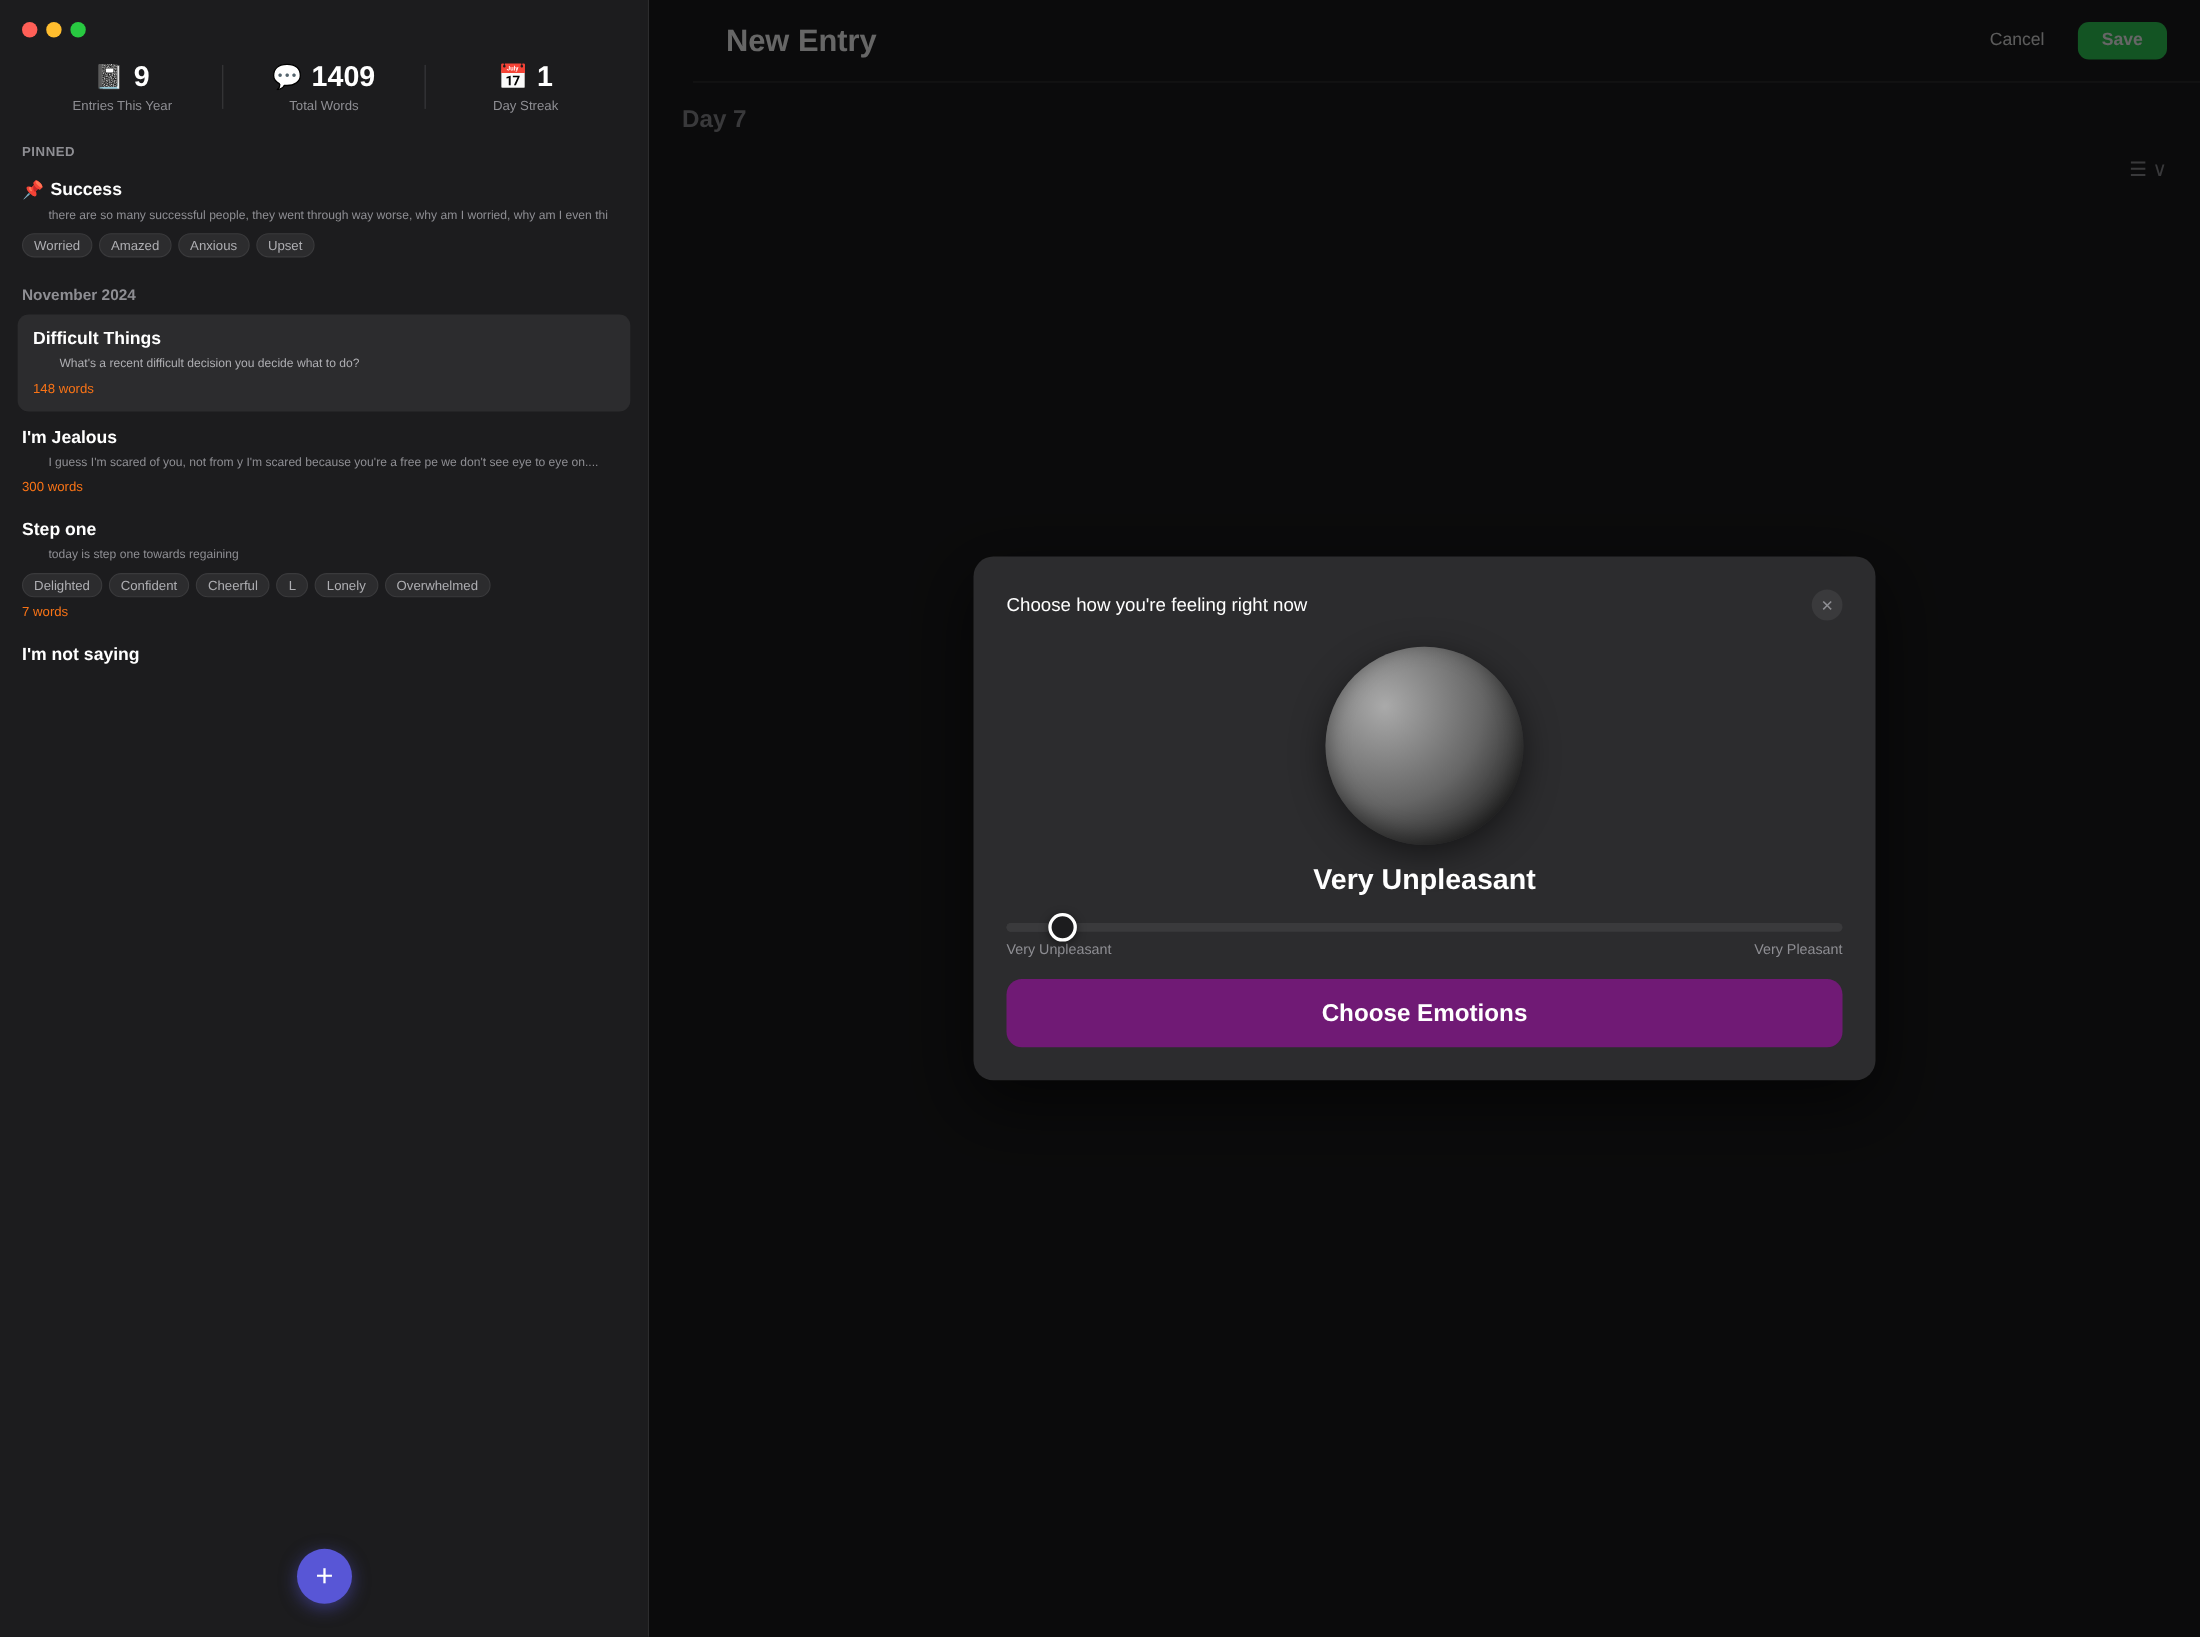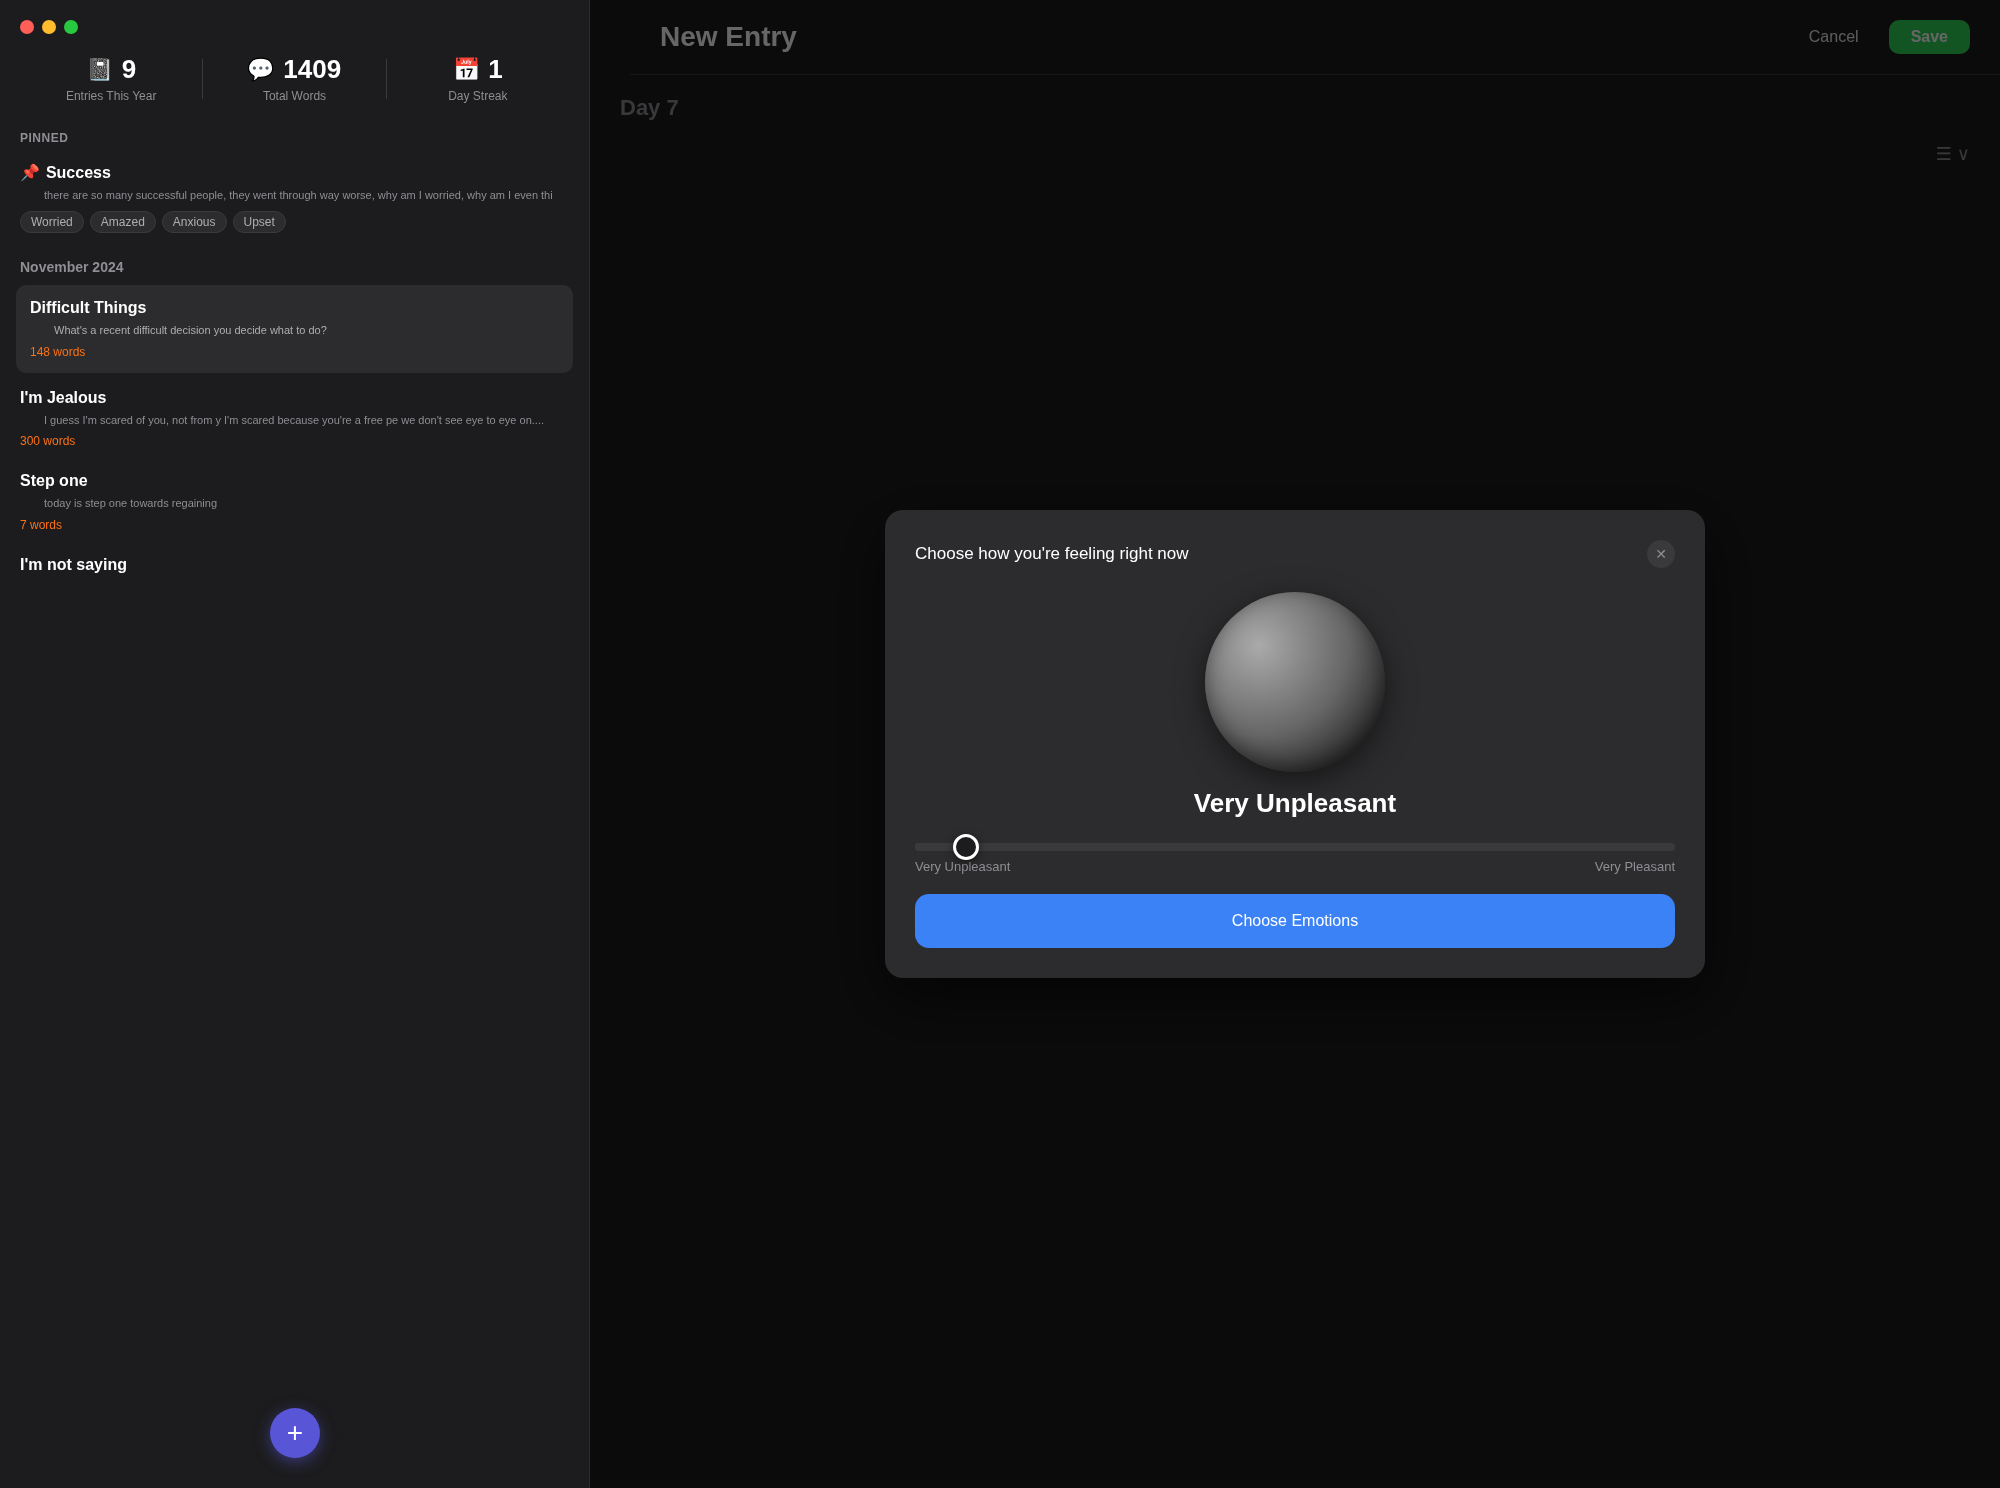--- a/index.html
+++ b/index.html
@@ -398,25 +398,25 @@
     .slider-labels {
       display: flex;
       justify-content: space-between;
       font-size: 13px;
       color: #8e8e93;
       margin-bottom: 20px;
     }
 
     .choose-emotions-btn {
       width: 100%;
-      background: #3b82f6;
+      background: #701a75;
       border: none;
       color: #ffffff;
-      font-size: 16px;
-      font-weight: 400;
+      font-size: 22px;
+      font-weight: 700;
       padding: 18px;
       border-radius: 14px;
       cursor: pointer;
     }
 
     
     .bg-sphere {
       position: absolute;
       bottom: 100px;
       right: 120px;
@@ -508,20 +508,28 @@
 
     <div class="entry-card">
       <div class="entry-title">I'm Jealous</div>
       <div class="entry-preview">I guess I'm scared of you, not from y I'm scared because you're a free pe we don't see eye to eye on....</div>
       <div class="entry-meta">300 words</div>
     </div>
 
     <div class="entry-card">
       <div class="entry-title">Step one</div>
       <div class="entry-preview">today is step one towards regaining</div>
+      <div class="step-one-tags entry-tags">
+        <span class="tag">Delighted</span>
+        <span class="tag">Confident</span>
+        <span class="tag">Cheerful</span>
+        <span class="tag">L</span>
+        <span class="tag">Lonely</span>
+        <span class="tag">Overwhelmed</span>
+      </div>
       <div class="entry-meta">7 words</div>
     </div>
 
     <div class="entry-card">
       <div class="entry-title">I'm not saying</div>
     </div>
   </div>
 
   <div class="fab">
     <span>+</span>

